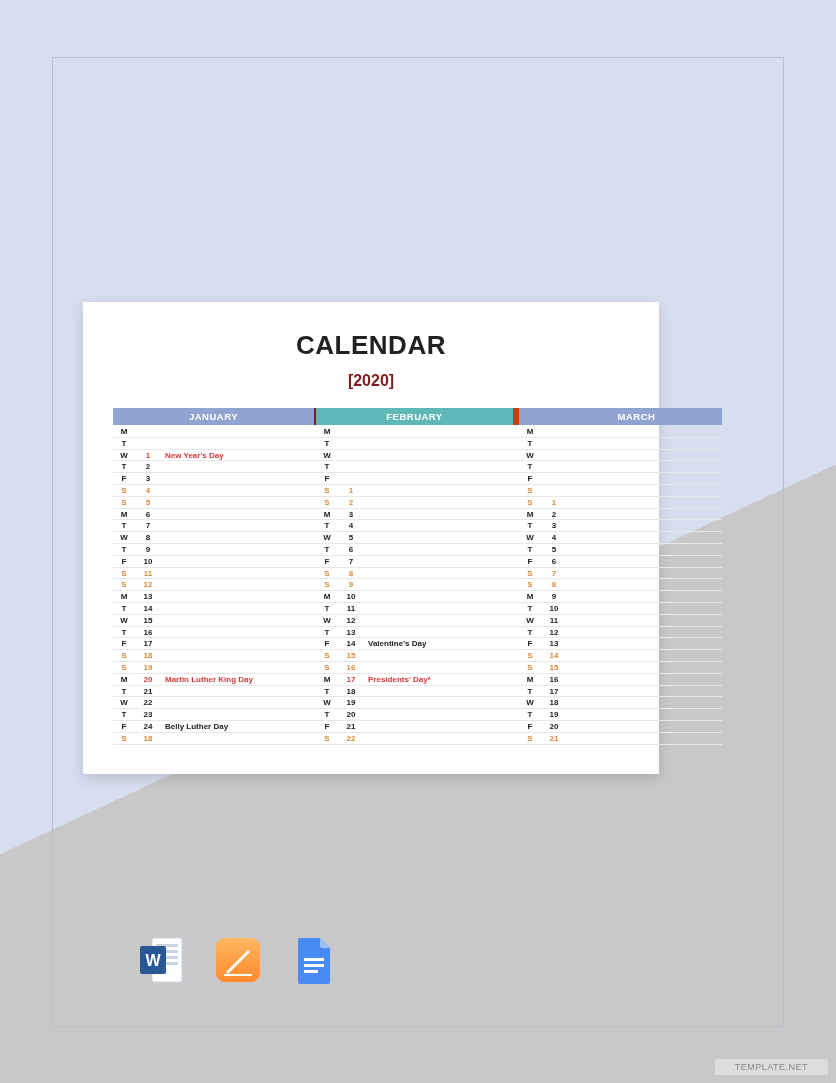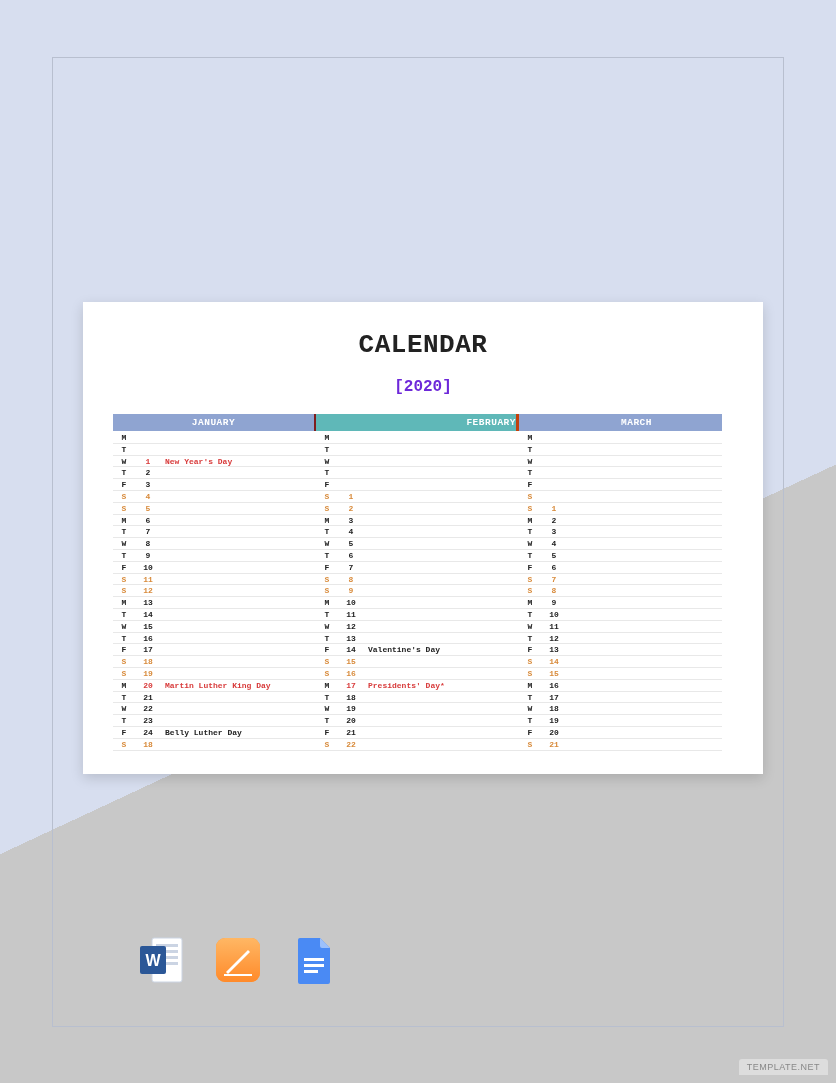--- a/index.html
+++ b/index.html
@@ -7,54 +7,53 @@
   width:836px; height:1083px;
   background:linear-gradient(155deg, #d7deef 0%, #d7deef 58%, #c8c8c8 58%, #c8c8c8 100%);
   font-family:Arial, sans-serif;
   position:relative;
 }
 .outer-frame {
   position:absolute; left:52px; top:57px; width:732px; height:970px;
   border:1px solid #b8bfcf;
 }
 .preview {
-  position:absolute; left:83px; top:302px; width:680px; height:472px;
+  position:absolute; left:83px; top:302px; width:576px; height:472px;
   background:#fff; box-shadow:0 4px 12px rgba(0,0,0,0.15);
   padding:28px 0 0 0;
-  font-family:Liberation Mono, monospace;
 }
 .title { text-align:center; font-weight:900; font-size:26px; color:#222; letter-spacing:0.5px;}
-.subtitle { text-align:center; font-weight:700; font-size:16px; color:#6d28d9; margin-top:18px;}
+.subtitle { text-align:center; font-weight:700; font-size:16px; color:#7f1d1d; margin-top:11px;}
 .cal-wrap { position:relative; margin:18px 0 0 30px; width:615px; overflow:hidden; height:340px;}
 .cal { display:flex; }
 .month { flex:0 0 203px; }
 .month-head {
   height:17px; line-height:17px; text-align:center; color:#fff;
   font-size:9.5px; font-weight:700; letter-spacing:0.5px;
 }
 .h-jan { background:#8fa4d1; border-right:2px solid #7f1d1d;}
-.h-feb { background:#5fb8b8; border-right:3px solid #c2410c;text-align:right;}
+.h-feb { background:#5fb8b8; border-right:6px solid #c2410c;}
 .h-mar { background:#8fa4d1;padding-left:32px; }
 .days { margin-top:1px; }
 .row {
   display:flex; height:11.8px; line-height:11.8px; font-size:8px; font-weight:700;
   border-bottom:1px solid #e8e8e8;
 }
 .day-col { width:22px; text-align:center; color:#222; }
 .num-col { width:26px; text-align:center; color:#222; }
 .evt-col { flex:1; padding-left:4px; color:#222; font-weight:600;}
 .row.weekend .day-col,
 .row.weekend .num-col,
 .row.weekend .evt-col { color:#d88a3a; }
 .num-hol, .evt-hol { color:#d83a3a !important; }
 .icons { position:absolute; left:138px; top:934px; display:flex; gap:28px; }
 .icon { width:48px; height:52px; position:relative; }
 .watermark {
   position:absolute; right:8px; bottom:8px; font-size:9px; color:#888;
-  background:#ddd; padding:3px 8px; border-radius:3px 3px 0 0; letter-spacing:0.5px;
+  background:#ddd; padding:3px 20px; border-radius:3px 3px 0 0; letter-spacing:0.5px;
 }
 </style>
 </head>
 <body>
 
 <div class="outer-frame"></div>
 
 <div class="preview">
   <div class="title">CALENDAR</div>
   <div class="subtitle">[2020]</div>

